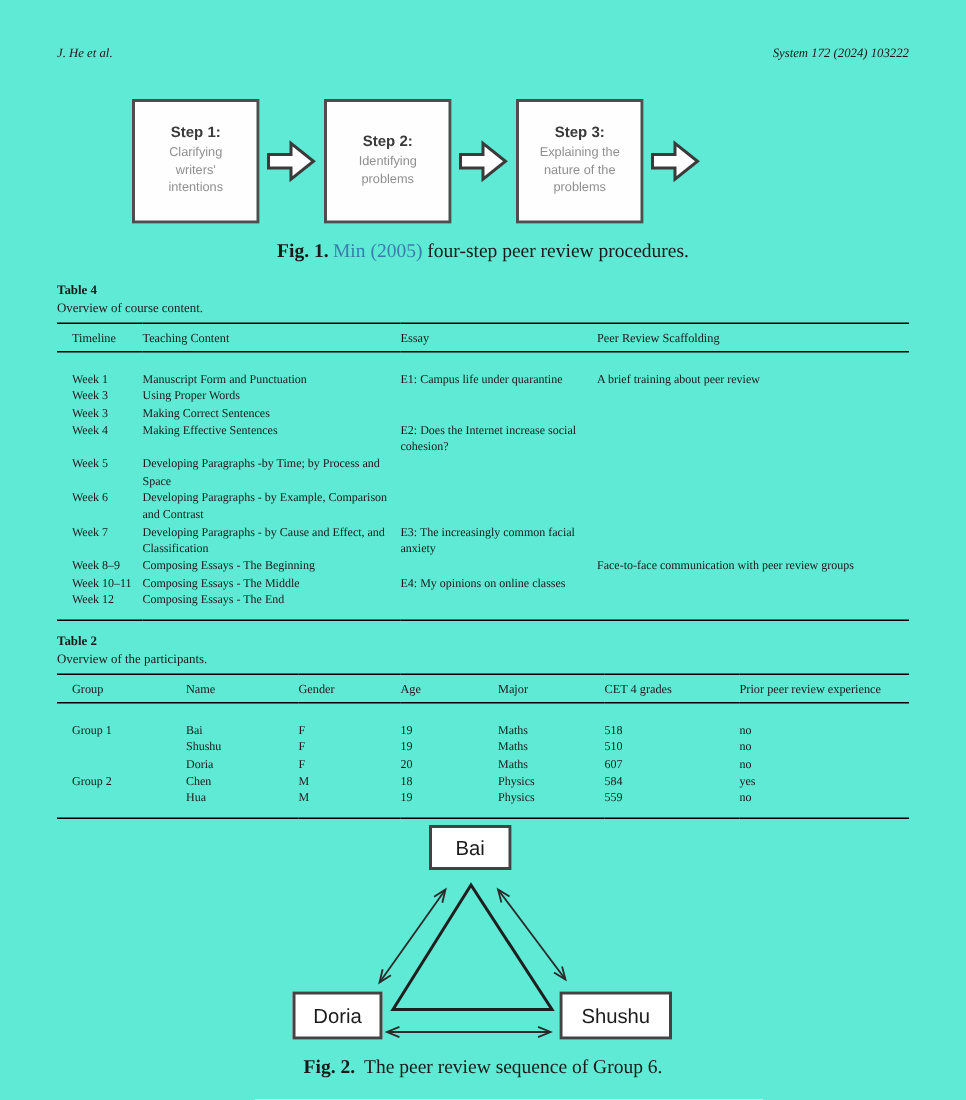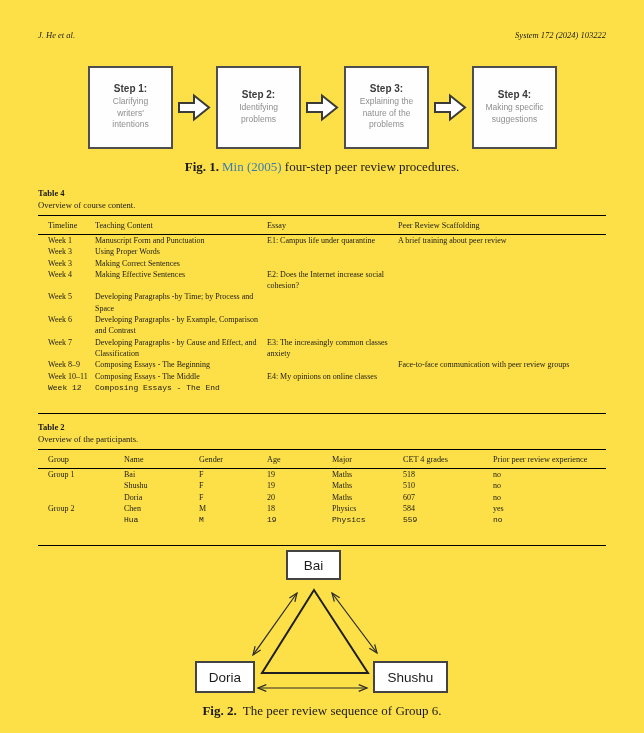--- a/index.html
+++ b/index.html
@@ -1,18 +1,18 @@
 <!DOCTYPE html>
 <html><head>
 <meta charset="utf-8">
 <style>
   * { margin:0; padding:0; box-sizing:border-box; }
   html,body { background:#ffffff; }
   .page {
-    position:relative; width:644px; height:733px; background:#fde047;
+    position:relative; width:644px; height:733px; background:#5eead4;
     font-family:"Liberation Serif", serif; color:#1a1a1a; overflow:hidden;
   }
 
   
   .run-head {
     position:absolute; top:30px; left:38px; right:38px;
     display:flex; justify-content:space-between;
     font-size:8.5px; font-style:italic; color:#1a1a1a;
   }
 
@@ -50,22 +50,22 @@
     border-top:1.4px solid #000; border-bottom:1.4px solid #000;
     font-size:8px;
   }
   table.paper th {
     text-align:left; font-weight:normal; font-size:8.2px;
     padding:5px 2px 4px 0; border-bottom:0.8px solid #000;
   }
   table.paper td {
     vertical-align:top; line-height:11.3px; padding:0 3px 0 0;
   }
-  table.paper tr.first-row td { padding-top:0; }
-  table.paper tr.last-row td { padding-bottom:20px;font-family:Liberation Mono, monospace; }
+  table.paper tr.first-row td { padding-top:12px; }
+  table.paper tr.last-row td { padding-bottom:8px; }
   .colpad { padding-left:10px !important;margin-top:17px; }
   .hang { padding-left:18px !important; text-indent:-8px; }
 
   
   .fig2 { position:absolute; top:545px; left:0; width:644px; height:155px; }
   .fig2 svg { position:absolute; top:0; left:0; }
   .node-box {
     position:absolute; border:2px solid #434343; background:#fff;
     display:flex; align-items:center; justify-content:center;
     font-family:"Liberation Sans", sans-serif; font-size:13.5px; color:#1c1c1c;
@@ -109,25 +109,20 @@
     <div class="step-box">
       <div class="step-title">Step 3:</div>
       <div class="step-desc">Explaining the
 nature of the
 problems</div>
     </div>
     <div class="flow-arrow">
       <svg width="33" height="29" viewBox="0 0 33 29">
           <polygon points="1,10 16,10 16,2.5 31,14.5 16,26.5 16,19 1,19" fill="#ffffff" stroke="#3a3a3a" stroke-width="2"></polygon>
         </svg>
-    </div>
-    <div class="step-box">
-      <div class="step-title">Step 4:</div>
-      <div class="step-desc">Making specific
-suggestions</div>
     </div>
   </div>
 
   <div class="fig-caption fig1-cap">
     <span class="cap-prefix">Fig. 1.</span><span class="cap-link">Min (2005)</span><span> four-step peer review procedures.</span>
   </div>
 
   <div class="tbl-section sec-t1">
     <div class="tbl-label">Table 4</div>
     <div class="tbl-caption">Overview of course content.</div>
@@ -179,21 +174,21 @@
         </tr>
         <tr>
           <td class="hang">Week 6</td>
           <td>Developing Paragraphs - by Example, Comparison and Contrast</td>
           <td></td>
           <td></td>
         </tr>
         <tr>
           <td class="hang">Week 7</td>
           <td>Developing Paragraphs - by Cause and Effect, and Classification</td>
-          <td>E3: The increasingly common classes anxiety</td>
+          <td>E3: The increasingly common facial anxiety</td>
           <td></td>
         </tr>
         <tr>
           <td class="hang">Week 8–9</td>
           <td>Composing Essays - The Beginning</td>
           <td></td>
           <td>Face-to-face communication with peer review groups</td>
         </tr>
         <tr>
           <td class="hang">Week 10–11</td>

